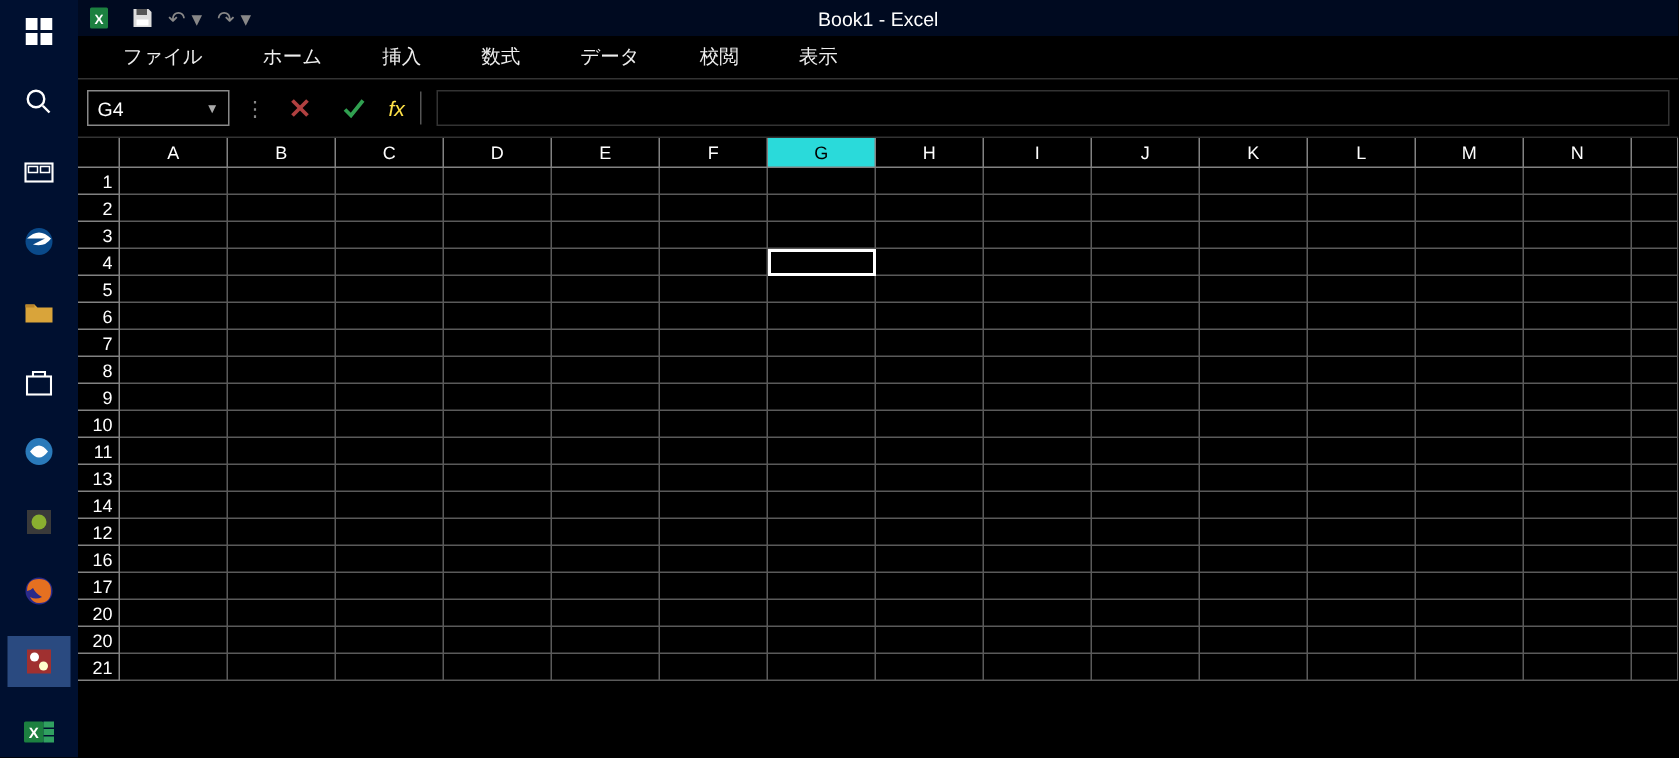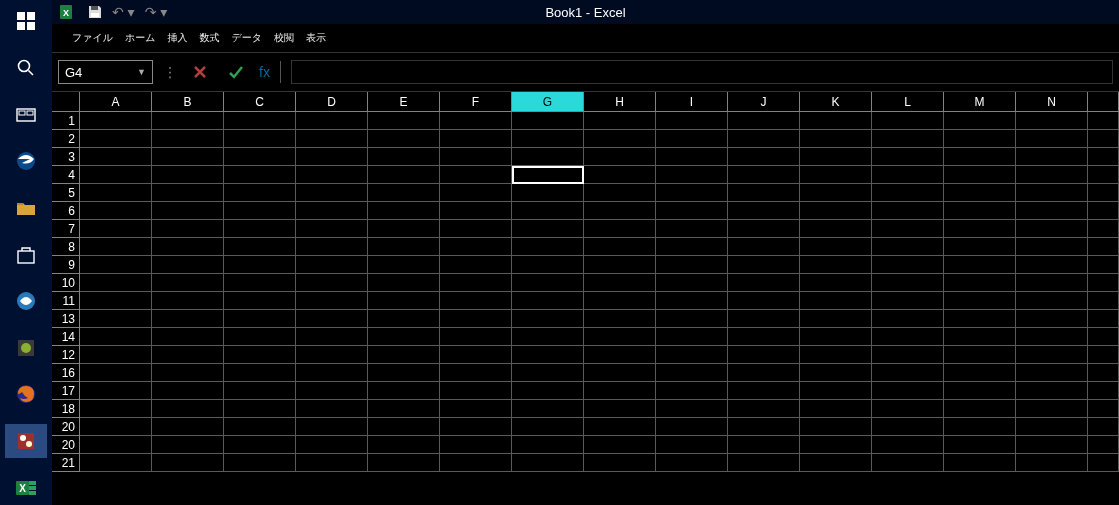--- a/index.html
+++ b/index.html
@@ -71,22 +71,23 @@
       left: 50%;
       transform: translateX(-50%);
       font-size: 13px;
       color: #fff;
     }
 
     .ribbon-tabs {
       height: 28px;
       display: flex;
       align-items: center;
-      padding-left: 14px;
-      font-size: 10px;
+      gap: 28px;
+      padding-left: 24px;
+      font-size: 13px;
       background: #000;
       border-bottom: 1px solid #000;
     }
     .ribbon-tab {
       color: #eee;
       padding: 2px 6px;
     }
 
     .formula-area {
       height: 40px;
@@ -120,21 +121,22 @@
     .fb-btn {
       width: 26px;
       height: 22px;
       display: flex;
       align-items: center;
       justify-content: center;
       font-size: 15px;
     }
 
     .fx-label {
-      color: #0369a1;
+      font-style: italic;
+      color: #fde047;
       font-size: 14px;
       border-right: 1px solid #555;
       padding-right: 10px;
       height: 22px;
       display: flex;
       align-items: center;
       text-align: right;
     }
 
     .formula-input {
@@ -659,38 +661,20 @@
           <div class="cell"></div>
           <div class="cell"></div>
           <div class="cell"></div>
           <div class="cell"></div>
           <div class="cell"></div>
           <div class="cell"></div>
           <div class="cell"></div>
           <div class="cell" style="flex: 1 1 0%; width: auto;"></div>
         </div>
         <div class="grid-row">
-          <div class="row-header">18</div>
-          <div class="cell"></div>
-          <div class="cell"></div>
-          <div class="cell"></div>
-          <div class="cell"></div>
-          <div class="cell"></div>
-          <div class="cell"></div>
-          <div class="cell"></div>
-          <div class="cell"></div>
-          <div class="cell"></div>
-          <div class="cell"></div>
-          <div class="cell"></div>
-          <div class="cell"></div>
-          <div class="cell"></div>
-          <div class="cell"></div>
-          <div class="cell" style="flex: 1 1 0%; width: auto;"></div>
-        </div>
-        <div class="grid-row">
           <div class="row-header">20</div>
           <div class="cell"></div>
           <div class="cell"></div>
           <div class="cell"></div>
           <div class="cell"></div>
           <div class="cell"></div>
           <div class="cell"></div>
           <div class="cell"></div>
           <div class="cell"></div>
           <div class="cell"></div>

